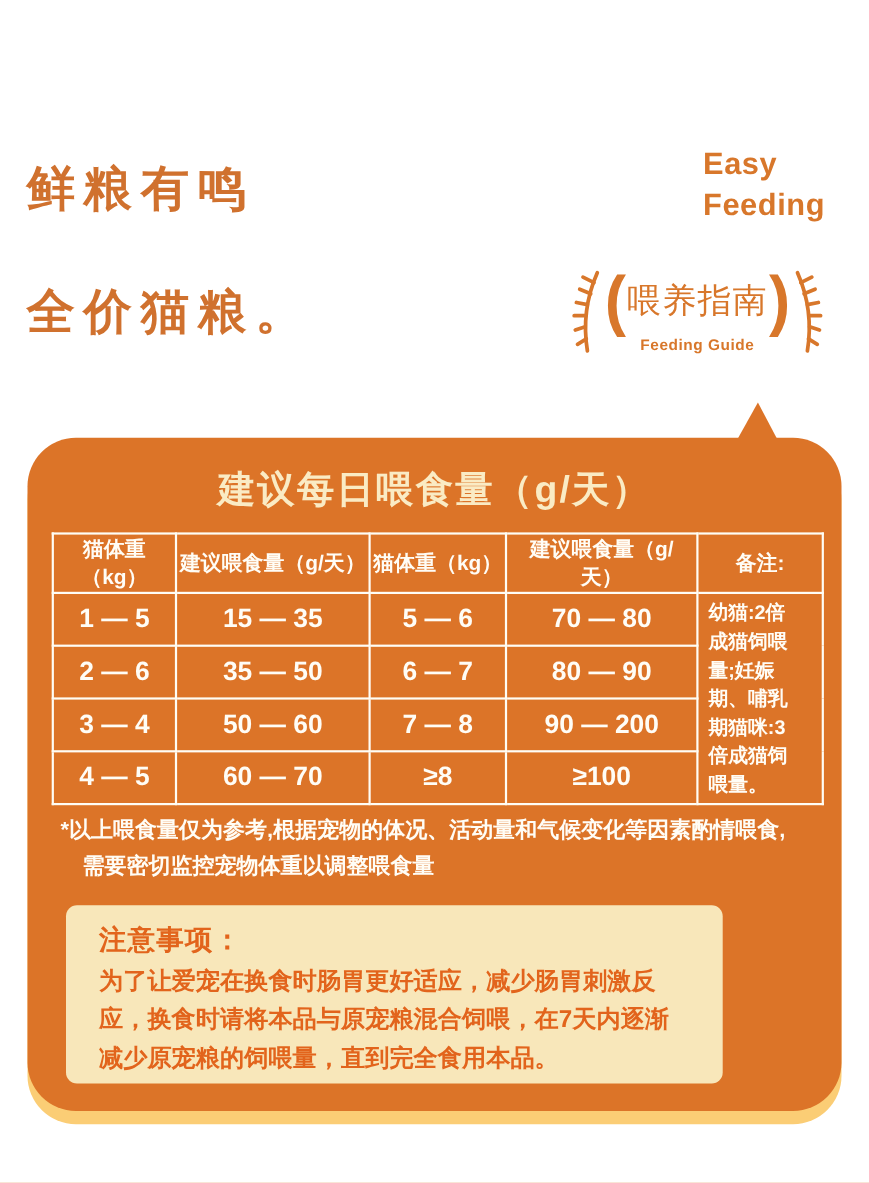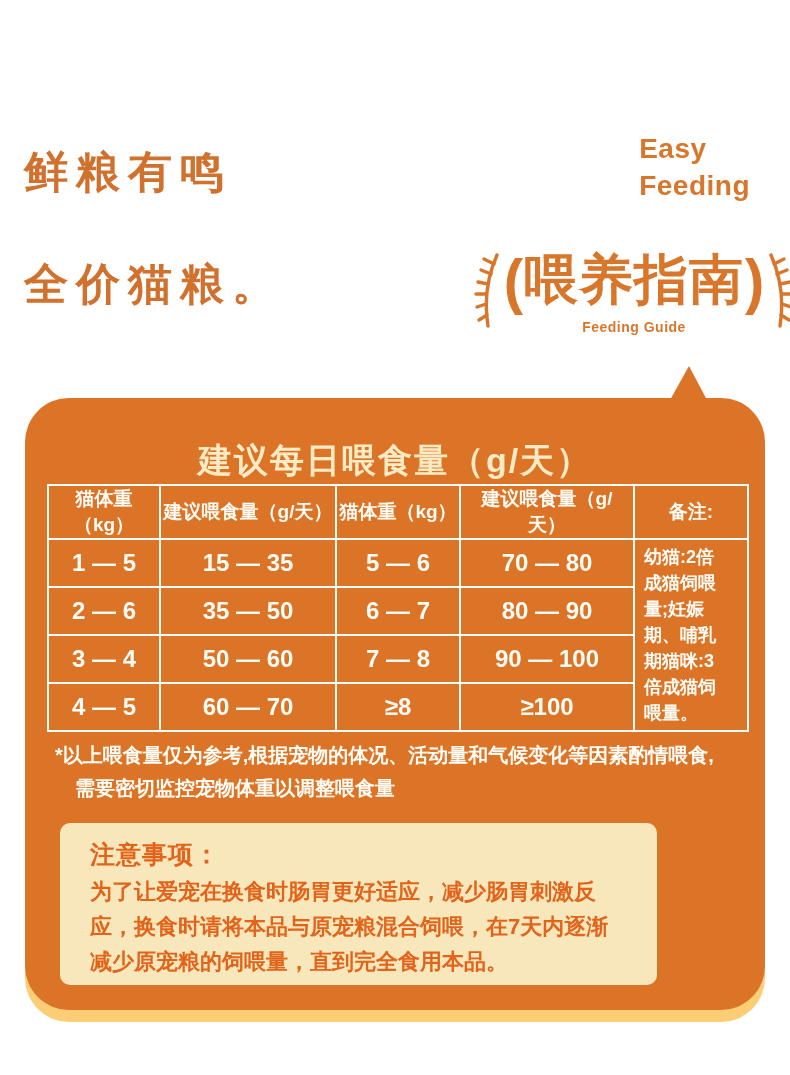--- a/index.html
+++ b/index.html
@@ -12,35 +12,35 @@
 
   
   .easy{position:absolute;right:40px;top:130px;text-align:left;font-size:28px;
         font-weight:800;color:#D8772B;line-height:37px;letter-spacing:.5px;}
 
   
   .badge{position:absolute;left:503px;top:244px;width:262px;display:flex;
          align-items:center;justify-content:center;}
   .badge-center{display:flex;flex-direction:column;align-items:center;margin:0 2px;}
   .badge-main{display:flex;align-items:center;color:#D8772B;white-space:nowrap;}
-  .badge-text{font-size:54px;font-weight:700;letter-spacing:1px;}
+  .badge-text{font-size:31px;font-weight:400;letter-spacing:1px;}
   .paren{font-size:58px;font-weight:600;line-height:58px;transform:scaleY(1.05);margin:0 1px;}
   .badge-sub{font-size:14px;font-weight:700;color:#D8772B;margin-top:2px;letter-spacing:.5px;}
   .wheat{flex:0 0 auto;}
 
   
   .panel-under{position:absolute;left:25px;top:410px;width:740px;height:612px;
                border-radius:44px;background:#FBCD75;}
   .panel{position:absolute;left:25px;top:398px;width:740px;height:612px;
          border-radius:44px;background:#DC7428;}
   .panel-pointer{position:absolute;left:670px;top:366px;width:0;height:0;
                  border-left:19px solid transparent;border-right:18px solid transparent;
                  border-bottom:34px solid #DC7428;}
 
-  .panel-title{position:absolute;left:0;right:0;top:40px;text-align:center;font-size:34px;
+  .panel-title{position:absolute;left:0;right:0;top:24px;text-align:center;font-size:34px;
                font-weight:900;color:#FAEBC4;letter-spacing:2px;white-space:nowrap;}
 
   
   .feed-table{position:absolute;left:22px;top:86px;border-collapse:collapse;
               table-layout:fixed;width:700px;color:#FFFDF6;}
   .feed-table th,.feed-table td{border:2px solid #FFFDF6;text-align:center;vertical-align:middle;}
   .feed-table thead th{height:44px;font-size:19px;font-weight:700;padding:0 2px;}
   .feed-table td{height:41px;font-size:24px;font-weight:600;}
   .feed-table td.remark{font-size:18px;font-weight:600;line-height:26px;text-align:left;
                         padding:4px 16px 4px 9px;vertical-align:middle;}
@@ -141,21 +141,21 @@
         <tr>
           <td>2 — 6</td>
           <td>35 — 50</td>
           <td>6 — 7</td>
           <td>80 — 90</td>
         </tr>
         <tr>
           <td>3 — 4</td>
           <td>50 — 60</td>
           <td>7 — 8</td>
-          <td>90 — 100</td>
+          <td>90 — 200</td>
         </tr>
         <tr>
           <td>4 — 5</td>
           <td>60 — 70</td>
           <td>≥8</td>
           <td>≥100</td>
         </tr>
       </tbody>
     </table>
 

